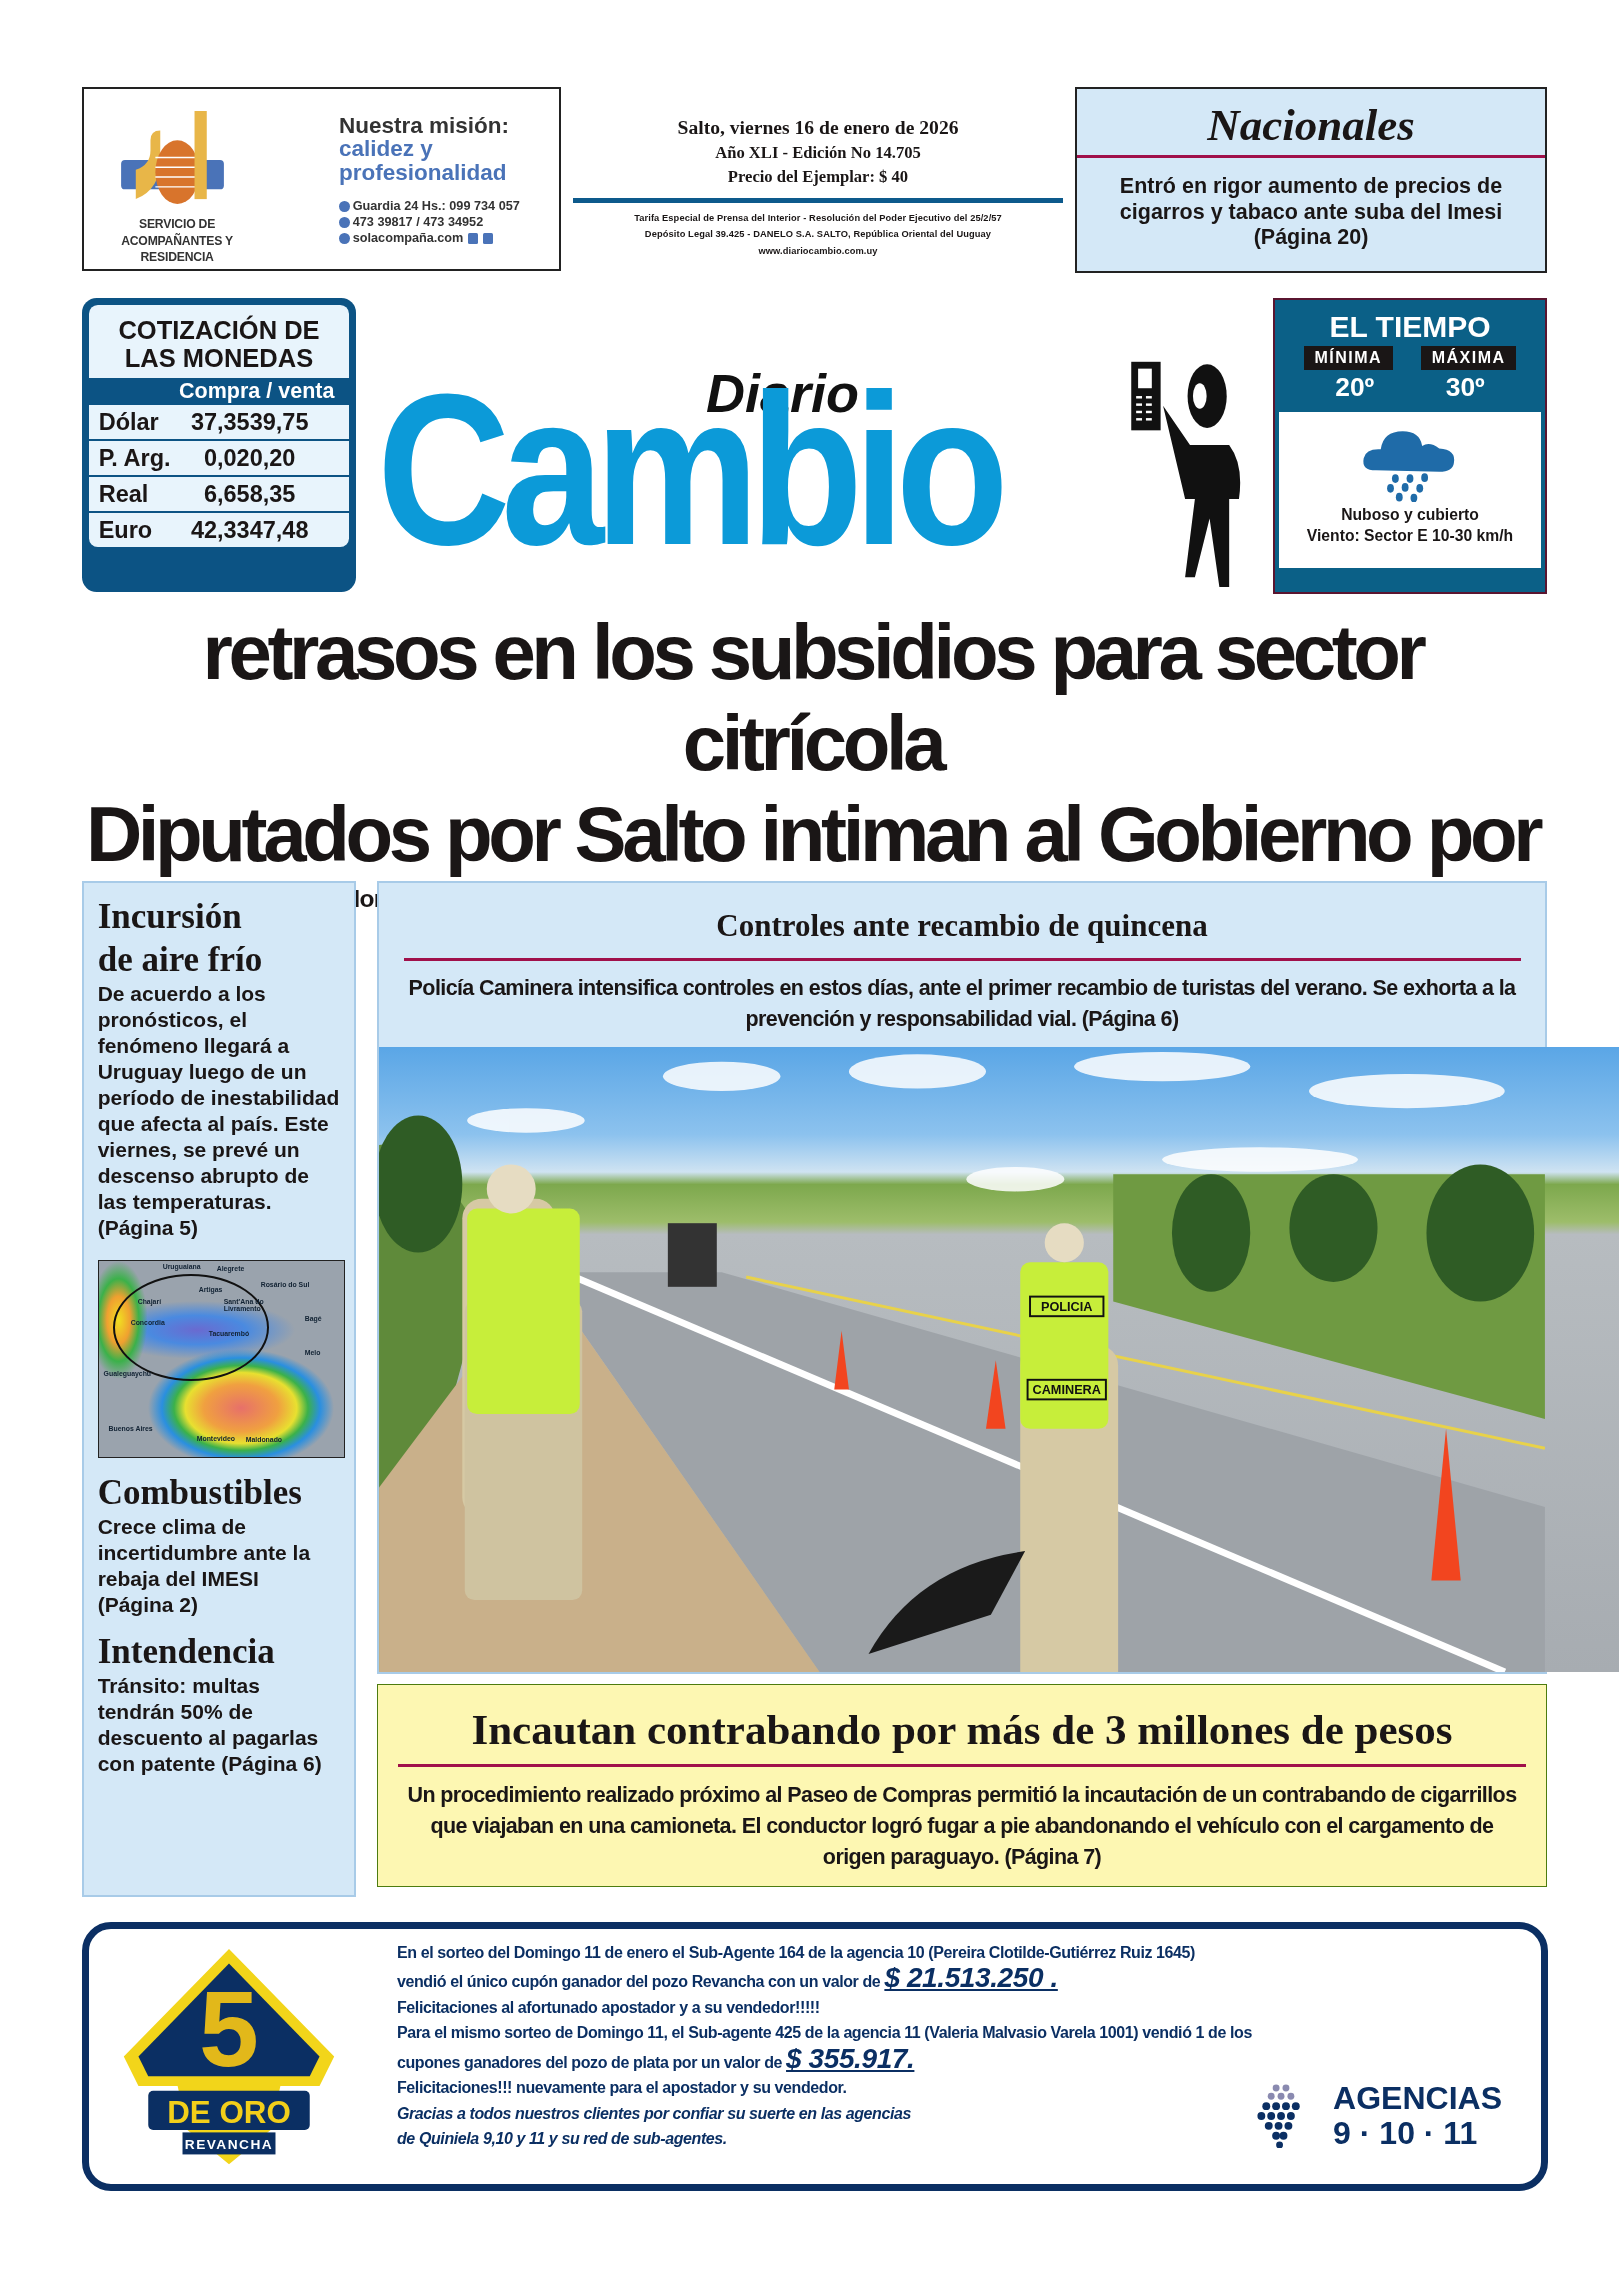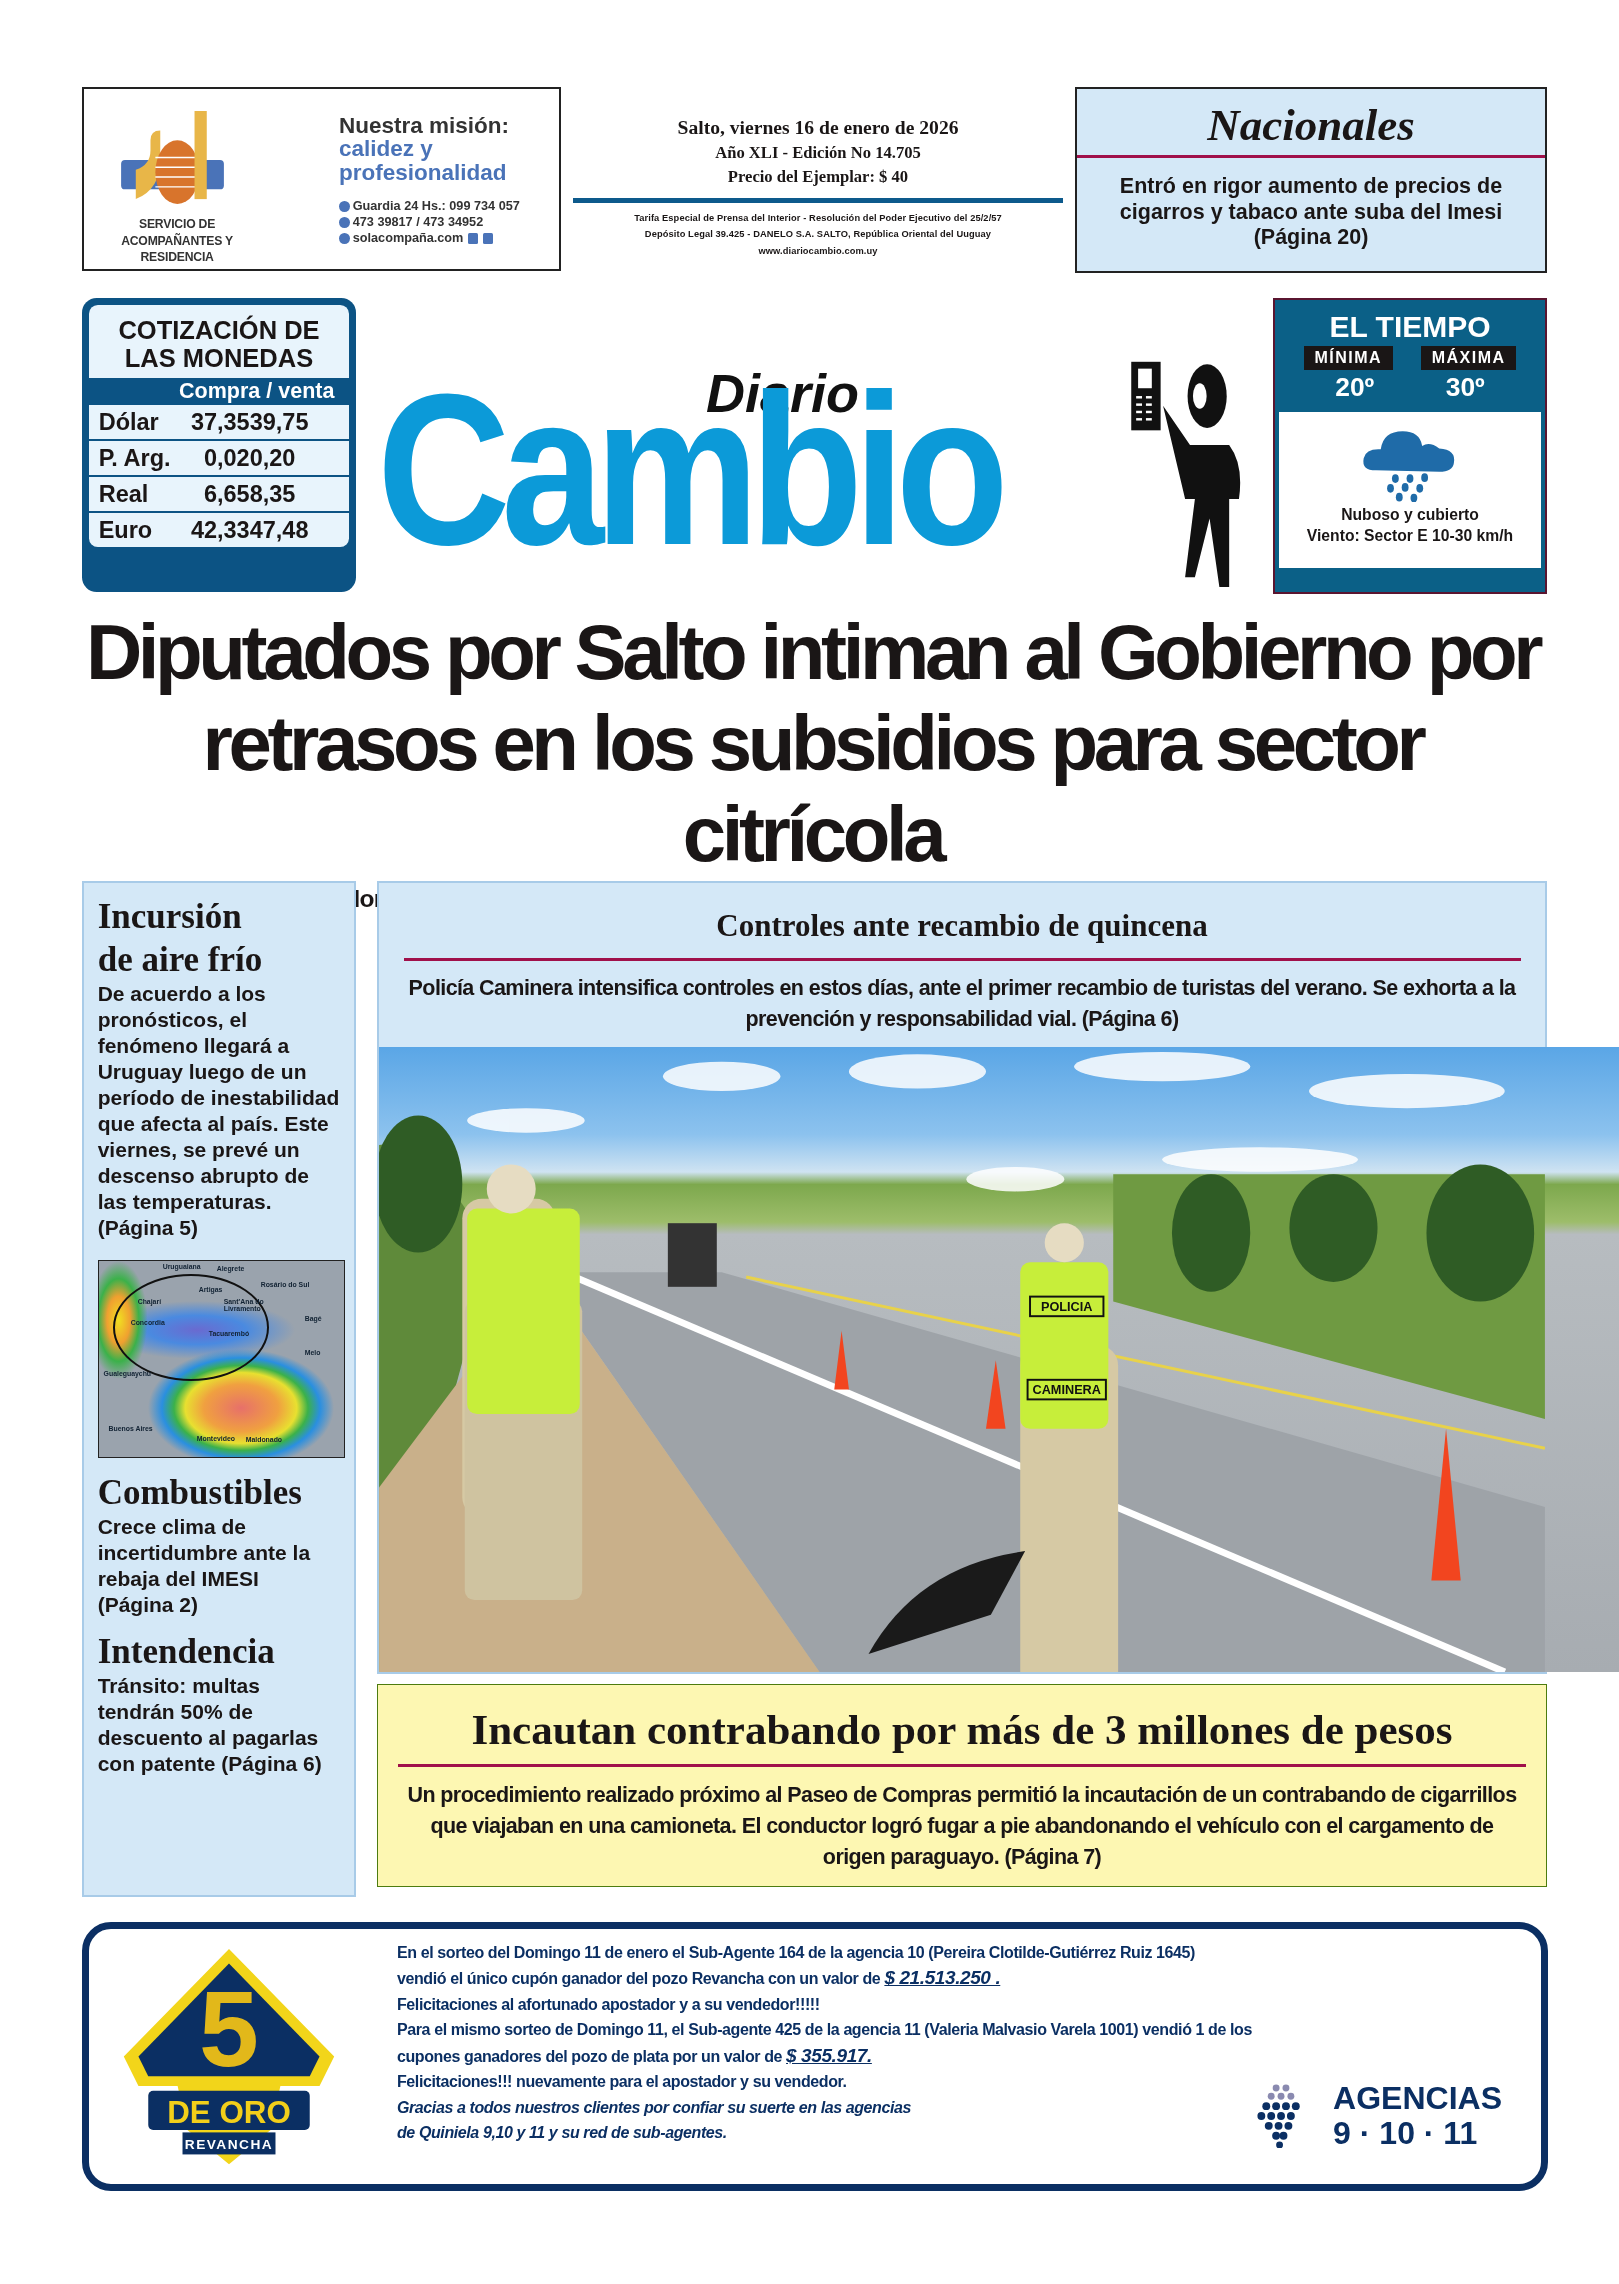--- a/index.html
+++ b/index.html
@@ -85,21 +85,21 @@
   
   #incautan{left:377px;top:1684px;width:1170px;height:203px;background:#fdf7b2;border:1px solid #4d7c0f;}
   #incautan .h{text-align:center;font-family:"Liberation Serif",serif;font-weight:bold;font-size:43px;line-height:49px;margin-top:19.6px;}
   #incautan .rule{height:2.9px;background:#a0104a;margin:10.8px 19.6px 0 19.6px;}
   #incautan .t{text-align:center;font-weight:bold;font-size:21.5px;line-height:31px;letter-spacing:-0.6px;margin-top:12.7px;padding:0 29px;}
 
   
   #lottery{left:82px;top:1922px;width:1466px;height:269px;border:7.8px solid #0b2f63;border-radius:29px;background:#fff;}
   #lottery .badge{position:absolute;left:24.5px;top:14.7px;width:230px;height:230px;}
   #lottery .txt{position:absolute;left:308px;top:10.8px;width:1126px;color:#0b2f63;font-weight:bold;font-size:16px;line-height:25.5px;letter-spacing:-0.4px;}
-  #lottery .amt{font-style:italic;font-size:19px;text-decoration:underline;}
+  #lottery .amt{font-style:italic;font-size:28px;text-decoration:underline;}
   #lottery .it{font-style:italic;}
   #lottery .ag{position:absolute;right:39px;top:152px;display:flex;align-items:center;}
   #lottery .ag .word{color:#0b2f63;font-weight:bold;font-size:32px;line-height:35px;margin-left:14.7px;}
 </style>
 </head>
 <body>
 
 <div id="ad-sol" class="abs">
   <svg class="logo" viewBox="0 0 210 190">
     <rect x="0" y="100" width="210" height="60" rx="8" fill="#4a73b8"></rect>
@@ -215,22 +215,22 @@
         <ellipse cx="78" cy="150" rx="7" ry="9"></ellipse>
           <ellipse cx="108" cy="152" rx="7" ry="9"></ellipse>
       </g>
     </svg>
     <div class="desc">Nuboso y cubierto</div>
     <div class="desc">Viento:  Sector E 10-30 km/h</div>
   </div>
 </div>
 
 <div id="headline" class="abs">
+  <div class="h1">retrasos en los subsidios para sector citrícola</div>
   <div class="h1">Diputados por Salto intiman al Gobierno por</div>
-  <div class="h1">retrasos en los subsidios para sector citrícola</div>
   <div class="sub cond">Los legisladores Horacio de Brum y Pablo Constenla, presentaron pedidos de informes a los Ministerios de Economía y</div>
   <div class="sub cond">Trabajo ante el incumplimiento del beneficio aprobado en 2025. (Página 2)</div>
 </div>
 
 <div id="leftcol" class="abs">
   <div>
     <div class="sh">Incursión</div>
     <div class="sh">de aire frío</div>
     <div class="st">De acuerdo a los pronósticos, el fenómeno llegará a Uruguay luego de un período de inestabilidad que afecta al país. Este viernes, se prevé un descenso abrupto de las temperaturas. (Página 5)</div>
   </div>

